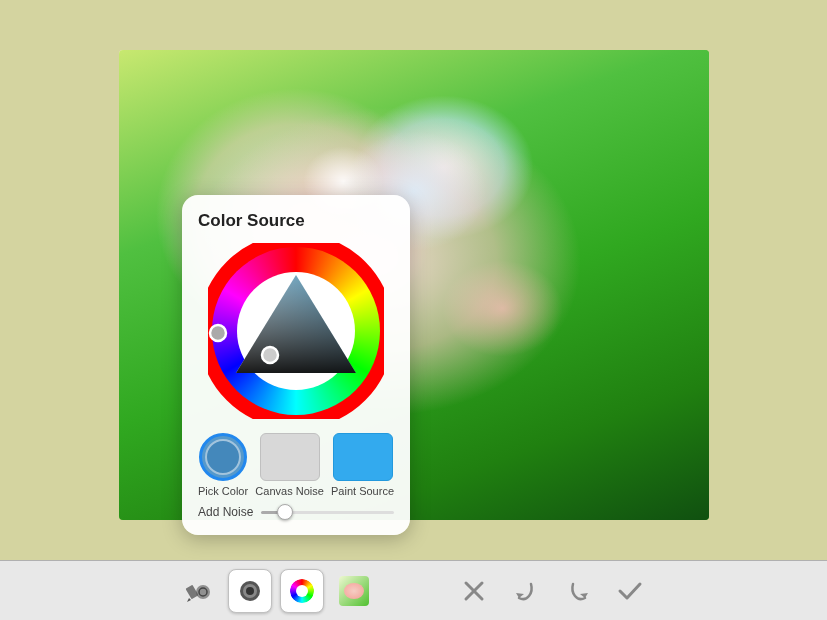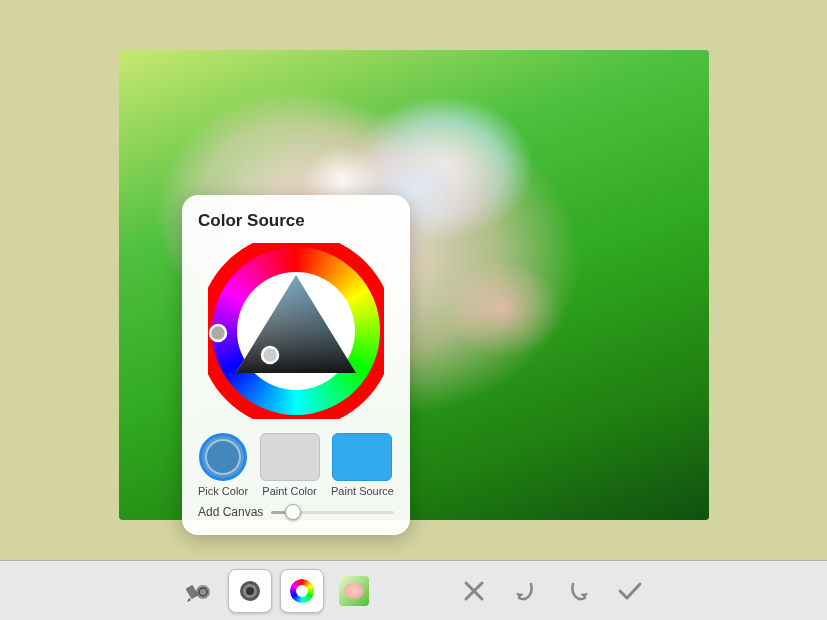--- a/index.html
+++ b/index.html
@@ -266,31 +266,31 @@
 
     <div class="swatch-item">
       <div style="width:48px;height:48px;border-radius:50%;border:3px solid #2288ee;background:#5599cc;display:flex;align-items:center;justify-content:center;">
         <div style="width:36px;height:36px;border-radius:50%;background:#4488bb;border:2px solid rgba(255,255,255,0.5);"></div>
       </div>
       <span class="swatch-label">Pick Color</span>
     </div>
 
     <div class="swatch-item">
       <div style="width:60px;height:48px;border-radius:6px;background:#d8d8d8;border:1px solid #c0c0c0;"></div>
-      <span class="swatch-label">Paint Color</span>
+      <span class="swatch-label">Canvas Noise</span>
     </div>
 
     <div class="swatch-item">
       <div style="width:60px;height:48px;border-radius:6px;background:#33aaee;border:1px solid #2299dd;"></div>
       <span class="swatch-label">Paint Source</span>
     </div>
   </div>
 
   <div class="noise-row">
-    <span class="noise-label">Add Canvas</span>
+    <span class="noise-label">Add Noise</span>
     <div class="noise-track">
       <div class="noise-thumb"></div>
     </div>
   </div>
 </div>
 
 <div id="toolbar">
 
   <div class="tool-btn">
     <svg viewBox="0 0 30 30">

